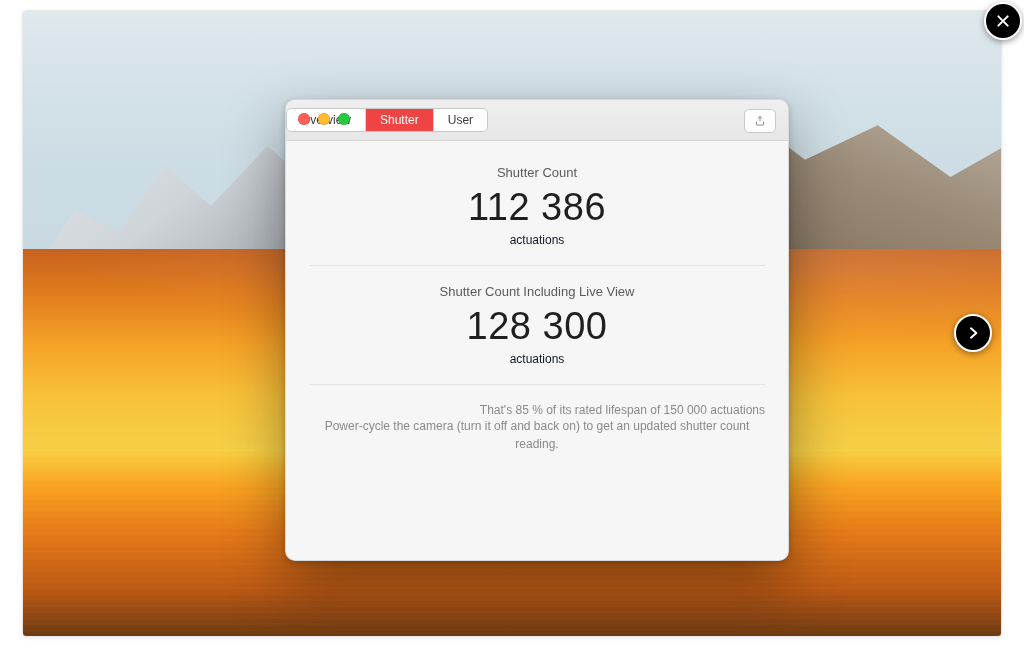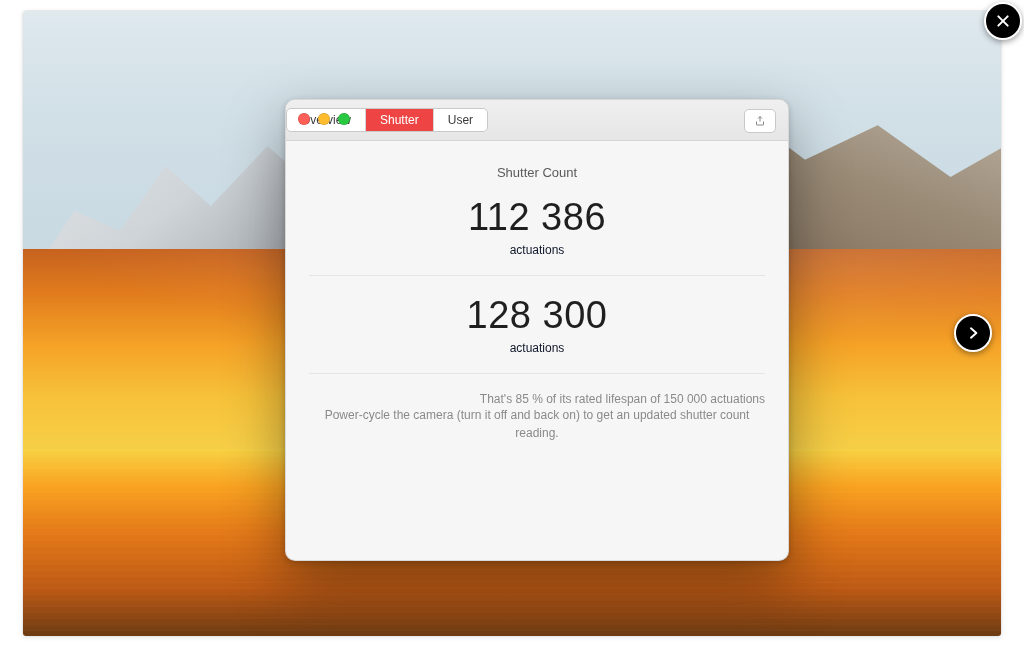--- a/index.html
+++ b/index.html
@@ -39,21 +39,21 @@
   .seg{display:inline-flex;border:1px solid #c9c9c9;border-radius:5px;overflow:hidden;background:#fff;height:22px}
   .seg button{appearance:none;border:0;background:transparent;font:12px/22px -apple-system,Helvetica,Arial;color:#3b3b3b;padding:0 14px;cursor:default;border-left:1px solid #d6d6d6}
   .seg button:first-child{border-left:0}
   .seg button.active{background:#ef4444;color:#fff}
   .share-btn{position:absolute;right:12px;top:9px;width:30px;height:22px;border:1px solid #c9c9c9;border-radius:5px;background:#fff;display:flex;align-items:center;justify-content:center}
   .share-btn svg{width:12px;height:14px;stroke:#6b6b6b;fill:none;stroke-width:1.6}
 
   .content{padding:20px 23px 18px;color:#333}
   .block{ text-align:center }
   .label{font-size:13px;color:#5a5a5a;margin-top:4px}
-  .big{font-size:38px;font-weight:300;letter-spacing:.5px;color:#1f1f1f;margin-top:16px}
+  .big{font-size:38px;font-weight:300;letter-spacing:.5px;color:#1f1f1f;margin-top:6px}
   .sub{font-size:12px;color:#0f172a;margin-top:4px}
   .hr{height:1px;background:#e5e5e5;margin:18px 0}
   .lifespan{font-size:12px;color:#8a8a8a;text-align:right;margin-top:2px}
 
   .progress{position:relative;height:22px;border-radius:3px;background:#dcdcdc;margin:16px 0 14px;overflow:hidden}
   .pg{position:absolute;top:0;bottom:0}
   .pg.a{left:0;background:linear-gradient(to bottom,#ffd24a,#f6b82a)}
   .pg.b{background:#f29a1f}
   .pg.c{background:#e78818}
   .pg-label{position:absolute;left:10px;top:0;bottom:0;display:flex;align-items:center;font-size:11px;color:#fff;text-shadow:0 1px 0 rgba(0,0,0,.15)}
@@ -104,20 +104,21 @@
       <div class="content">
         <div class="block">
           <div class="label">Shutter Count</div>
           <div class="big">112 386</div>
           <div class="sub">actuations</div>
         </div>
 
         <div class="hr"></div>
 
         <div class="block">
+          <div class="label">Shutter Count Including Live View</div>
           <div class="big">128 300</div>
           <div class="sub">actuations</div>
         </div>
 
         <div class="hr"></div>
 
         <div class="lifespan">That's 85 % of its rated lifespan of 150 000 actuations</div>
 
 
         <div class="hint">Power-cycle the camera (turn it off and back on) to get an updated shutter count reading.</div>

